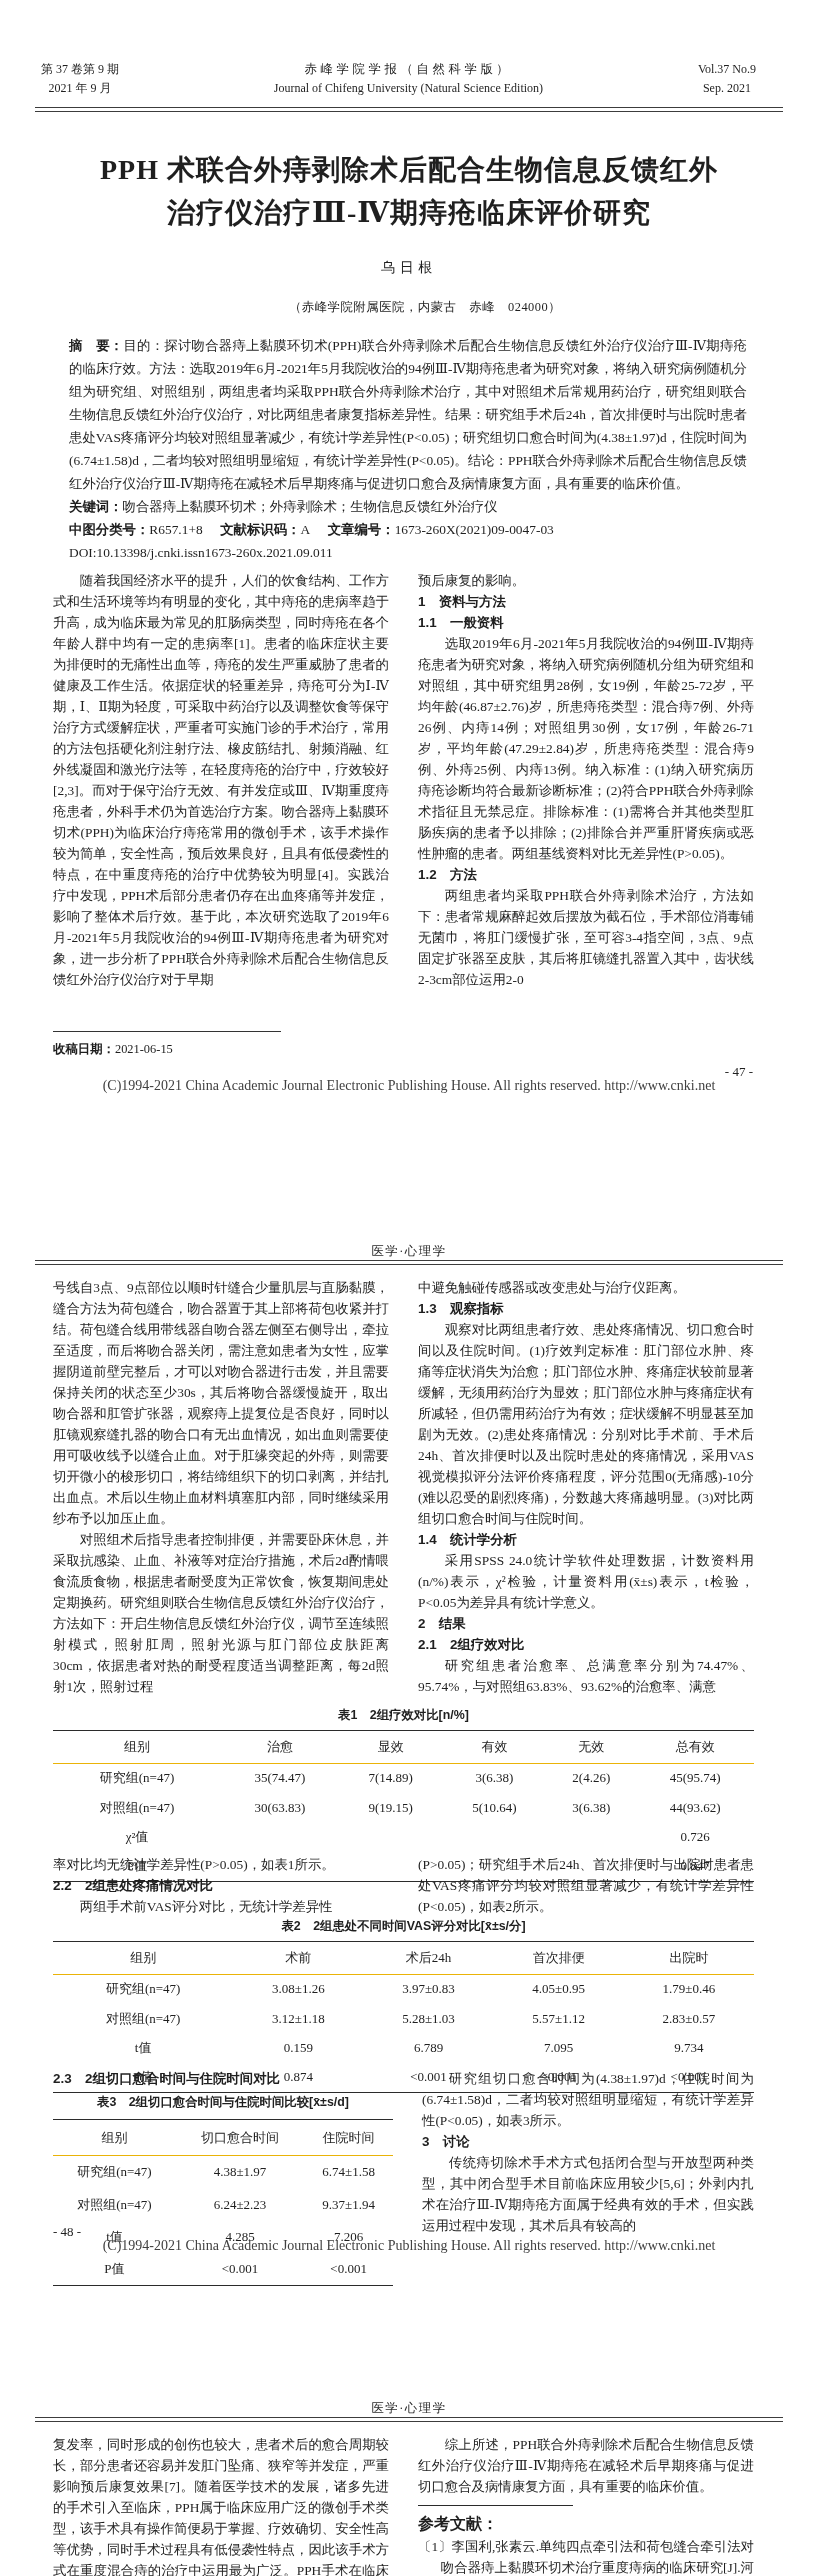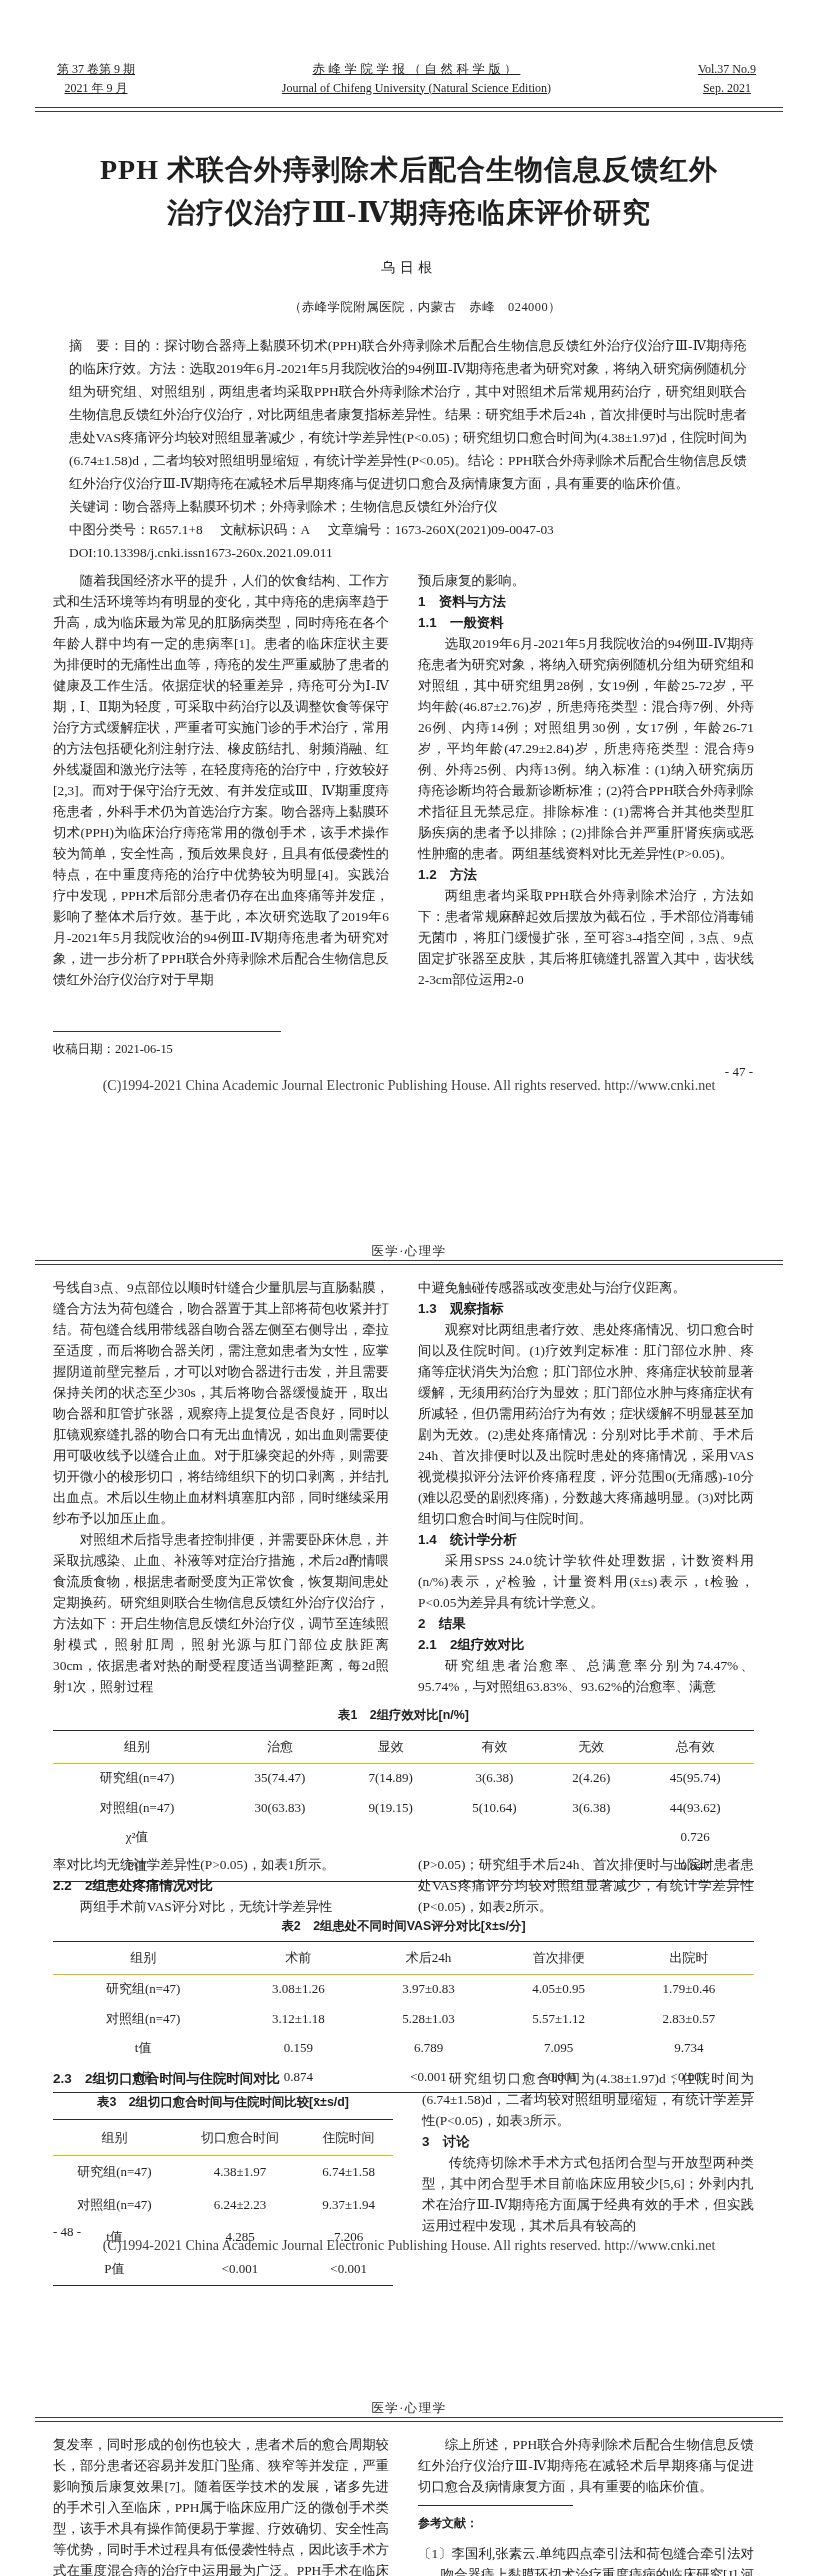--- a/index.html
+++ b/index.html
@@ -1,30 +1,30 @@
 <!DOCTYPE html>
 <html style="font-size:8.2px"><head>
 <meta charset="utf-8">
 <style>
   html,body{margin:0;padding:0;background:#ffffff;}
   body{width:818px;font-family:"Liberation Serif","DejaVu Serif",serif;color:#1f1f1f;}
   .page{position:relative;width:818px;height:1157px;background:#fff;overflow:hidden;}
   .double-rule{position:absolute;left:35px;right:35px;height:2.6px;border-top:1px solid #3c3c3c;border-bottom:1px solid #3c3c3c;}
   
-  .jheader{position:absolute;top:60px;left:57px;right:62px;display:flex;justify-content:flex-end;align-items:flex-start;font-size:12px;line-height:18.5px;text-decoration:underline;}
+  .jheader{position:absolute;top:60px;left:41px;right:62px;display:flex;justify-content:flex-end;align-items:flex-start;font-size:12px;line-height:18.5px;}
   .jh-left,.jh-right{text-align:center;white-space:nowrap;}
   .jh-center{text-align:center;flex:1;}
   .jh-cn{letter-spacing:3.6px;font-size:12.4px;}
   .jh-en{font-size:12px;}
   .title{position:absolute;top:148px;left:0;width:100%;margin:0;text-align:center;font-size:28px;font-weight:bold;line-height:43px;letter-spacing:1px;}
   .author{position:absolute;top:259px;width:100%;text-align:center;font-size:14px;letter-spacing:4.6px;}
   .affil{position:absolute;top:299px;width:100%;text-align:center;font-size:12.4px;letter-spacing:0.5px;margin-left:16px;}
   .meta{position:absolute;top:334px;left:69px;width:678px;font-size:13.4px;line-height:23px;}
   .meta p{margin:0;text-align:justify;}
-  .lbl{font-family:"Liberation Sans","DejaVu Sans",sans-serif;font-weight:normal;}
+  .lbl{font-family:"Liberation Sans","DejaVu Sans",sans-serif;font-weight:bold;}
   .lbl.sp{margin-left:17.5px;}
   
   .sheader{position:absolute;top:86px;width:100%;text-align:center;font-size:12.4px;letter-spacing:1.5px;color:#2a2a2a;}
   
   .cols{position:absolute;left:53px;width:701px;display:flex;gap:29px;}
   .col{width:340px;font-size:13.4px;line-height:21px;}
   .blk{margin:0;text-align:justify;}
   .blk.p{text-indent:2em;}
   .blk.pc{text-indent:0;}
   .blk.h1,.blk.h2,.refs-heading{font-family:"Liberation Sans","DejaVu Sans",sans-serif;font-weight:bold;text-align:left;}
@@ -38,21 +38,21 @@
   .paper-table th{font-weight:normal;padding:6.7px 2.1px;text-align:center;}
   .paper-table td{padding:5.7px 2.1px;text-align:center;}
   
   .fn-rule{position:absolute;top:1031px;left:53px;width:228px;border-top:1px solid #333;}
   .received{position:absolute;top:1041px;left:53px;margin:0;font-size:12.4px;}
   .pageno{position:absolute;font-size:13px;}
   .pn-right{right:65px;}
   .pn-left{left:53px;}
   .watermark{position:absolute;left:0;width:100%;text-align:center;font-size:14px;color:#404040;white-space:nowrap;}
   .ref-divider{width:155px;border-top:1.5px solid #2b2b2b;margin:8.2px 0 7.2px 0;}
-  .refs-heading{font-size:12px;line-height:21px;margin-bottom:9px;}
+  .refs-heading{font-size:16px;line-height:21px;margin-bottom:2px;}
 </style>
 </head>
 <body>
 
 <div class="doc">
 
   <section class="page">
     <div class="jheader">
       <div class="jh-left">
         <div>第 37 卷第 9 期</div>

